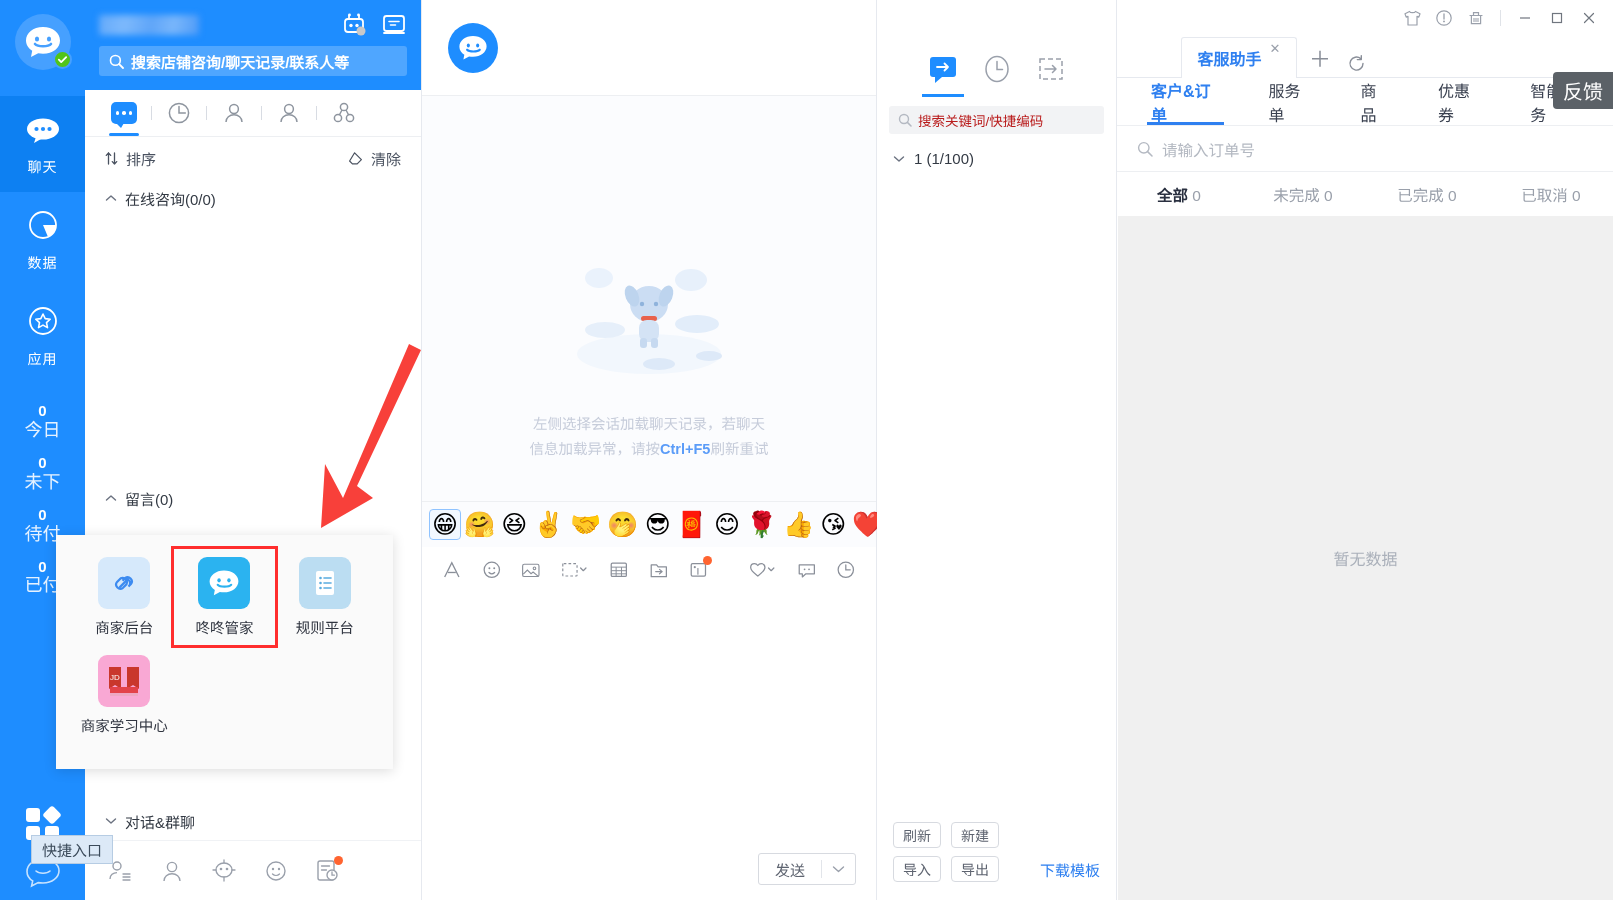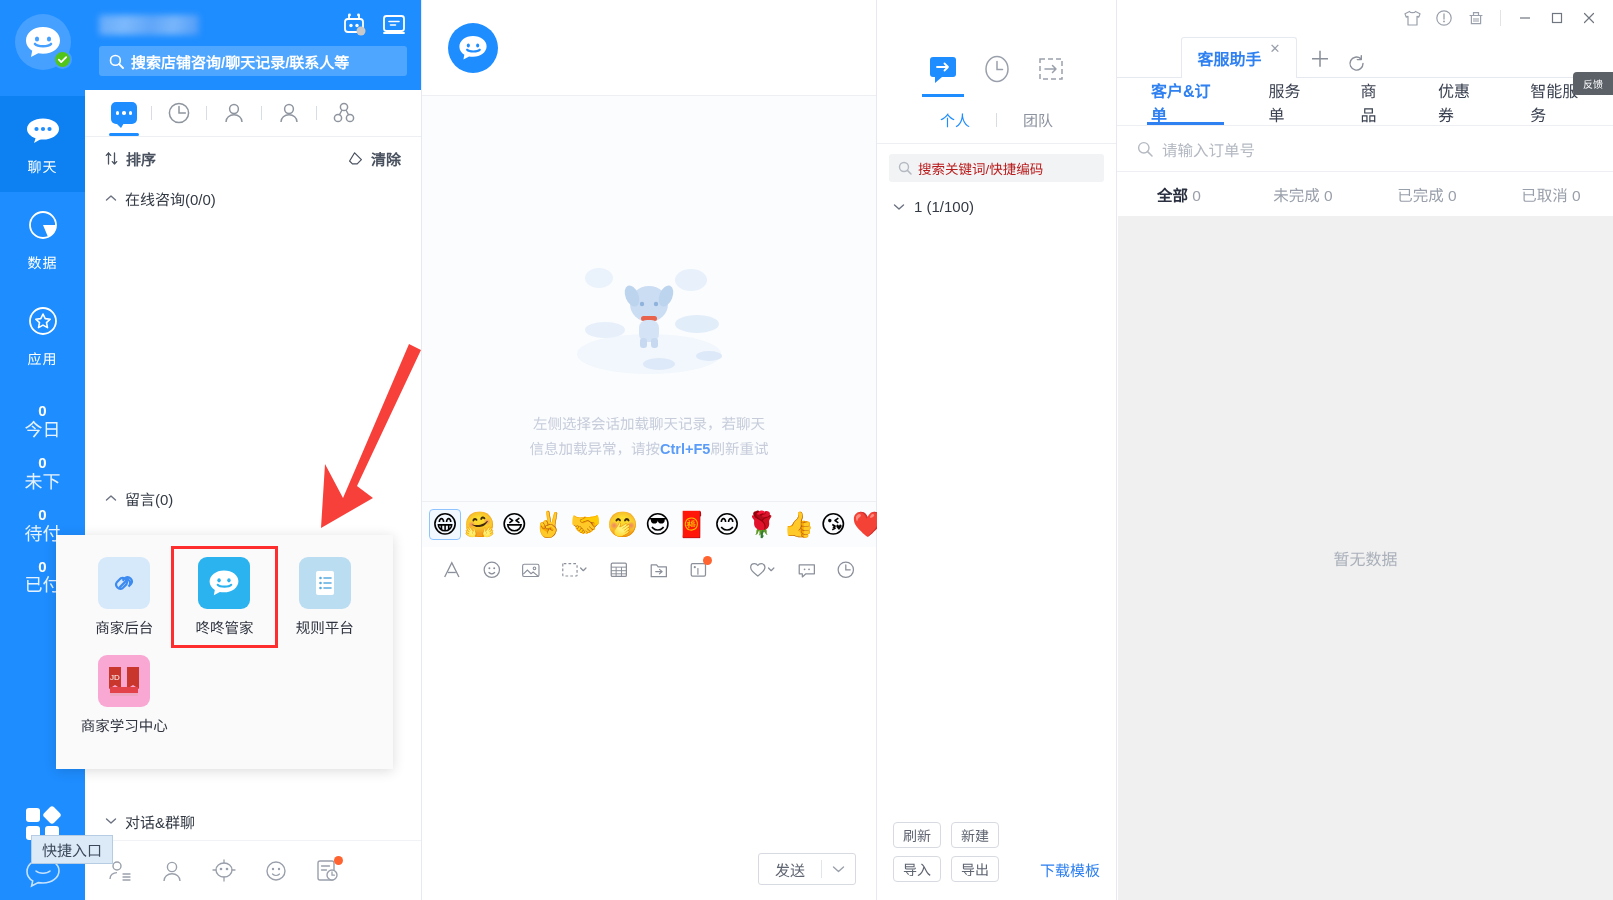--- a/index.html
+++ b/index.html
@@ -109,21 +109,21 @@
   .chat-bubble-icon i { width: 3.5px; height: 3.5px; background: #fff; border-radius: 50%; }
   .chat-bubble-icon::after {
     content: ""; position: absolute; bottom: -4px; left: 5px;
     border-left: 5px solid transparent; border-right: 3px solid transparent; border-top: 5px solid #1E8DFF;
   }
 
   .conv-sortrow {
     height: 42px; display: flex; align-items: center; justify-content: space-between;
     padding: 0 20px; font-size: 15px; color: #4A5260;
   }
-  .sort-left, .clear-right { display: flex; align-items: center; gap: 7px; cursor: pointer; font-weight: bold; }
+  .sort-left, .clear-right { display: flex; align-items: center; gap: 7px; cursor: pointer; }
 
   .conv-group {
     display: flex; align-items: center; gap: 8px; padding: 0 20px;
     height: 38px; font-size: 15px; color: #333a44; cursor: pointer;
   }
   .caret { width: 12px; height: 8px; }
   .conv-spacer { flex: 1; }
 
   .conv-footer-icons {
     height: 60px; display: flex; align-items: center; gap: 26px; padding: 0 22px;
@@ -244,21 +244,21 @@
 
   .asst-subtabs {
     height: 48px; display: flex; align-items: center; gap: 0; padding-left: 10px;
     border-bottom: 1px solid #EDEFF2; position: relative;
   }
   .asst-subtab { font-size: 16px; color: #3A4150; padding: 0 24px; height: 47px; display: flex; align-items: center; position: relative; cursor: pointer; }
   .asst-subtab.active { color: #2F80F0; font-weight: bold; }
   .asst-subtab.active::after { content:""; position:absolute; bottom:0; left:20px; right:20px; height:3px; background:#2F80F0; }
   .feedback-tag {
     position: absolute; right: 0; top: -6px; background: #5B6167; color: #fff;
-    font-size: 10px; padding: 4px 10px; border-radius: 4px 0 0 4px; z-index: 6;
+    font-size: 20px; padding: 4px 10px; border-radius: 4px 0 0 4px; z-index: 6;
   }
   .asst-search {
     height: 46px; display: flex; align-items: center; gap: 9px; padding: 0 20px;
     border-bottom: 1px solid #EDEFF2;
   }
   .asst-search .as-txt { font-size: 15.5px; color: #B4B9C2; }
   .asst-filters { height: 44px; display: flex; align-items: center; }
   .asst-filter { flex: 1; text-align: center; font-size: 15.5px; color: #9AA0AB; cursor: pointer; }
   .asst-filter.active { color: #2A3040; }
   .asst-filter.active b { font-weight: bold; }
@@ -728,25 +728,20 @@
         </div>
         <div class="qr-tab-icon">
           <svg width="30" height="28" viewBox="0 0 30 28">
             <path d="M4 4h22v20H4z" fill="none" stroke="#9AA0AB" stroke-width="1.5" stroke-dasharray="5 3"></path>
             <path d="M9 14h11M16.5 10.5L20 14l-3.5 3.5" stroke="#9AA0AB" stroke-width="1.5" fill="none" stroke-linecap="round" stroke-linejoin="round"></path>
           </svg>
         </div>
       </div>
     </div>
 
-    <div class="qr-tabs">
-      <span class="qr-tab active">个人</span>
-      <span class="qr-vdiv"></span>
-      <span class="qr-tab">团队</span>
-    </div>
 
     <div class="qr-search">
       <svg width="14" height="14" viewBox="0 0 14 14">
         <circle cx="6" cy="6" r="4.5" fill="none" stroke="#B4B9C2" stroke-width="1.4"></circle>
         <path d="M9.4 9.4L13 13" stroke="#B4B9C2" stroke-width="1.5" stroke-linecap="round"></path>
       </svg>
       <span class="qs-txt">搜索关键词/快捷编码</span>
     </div>
 
     <div class="qr-group">

